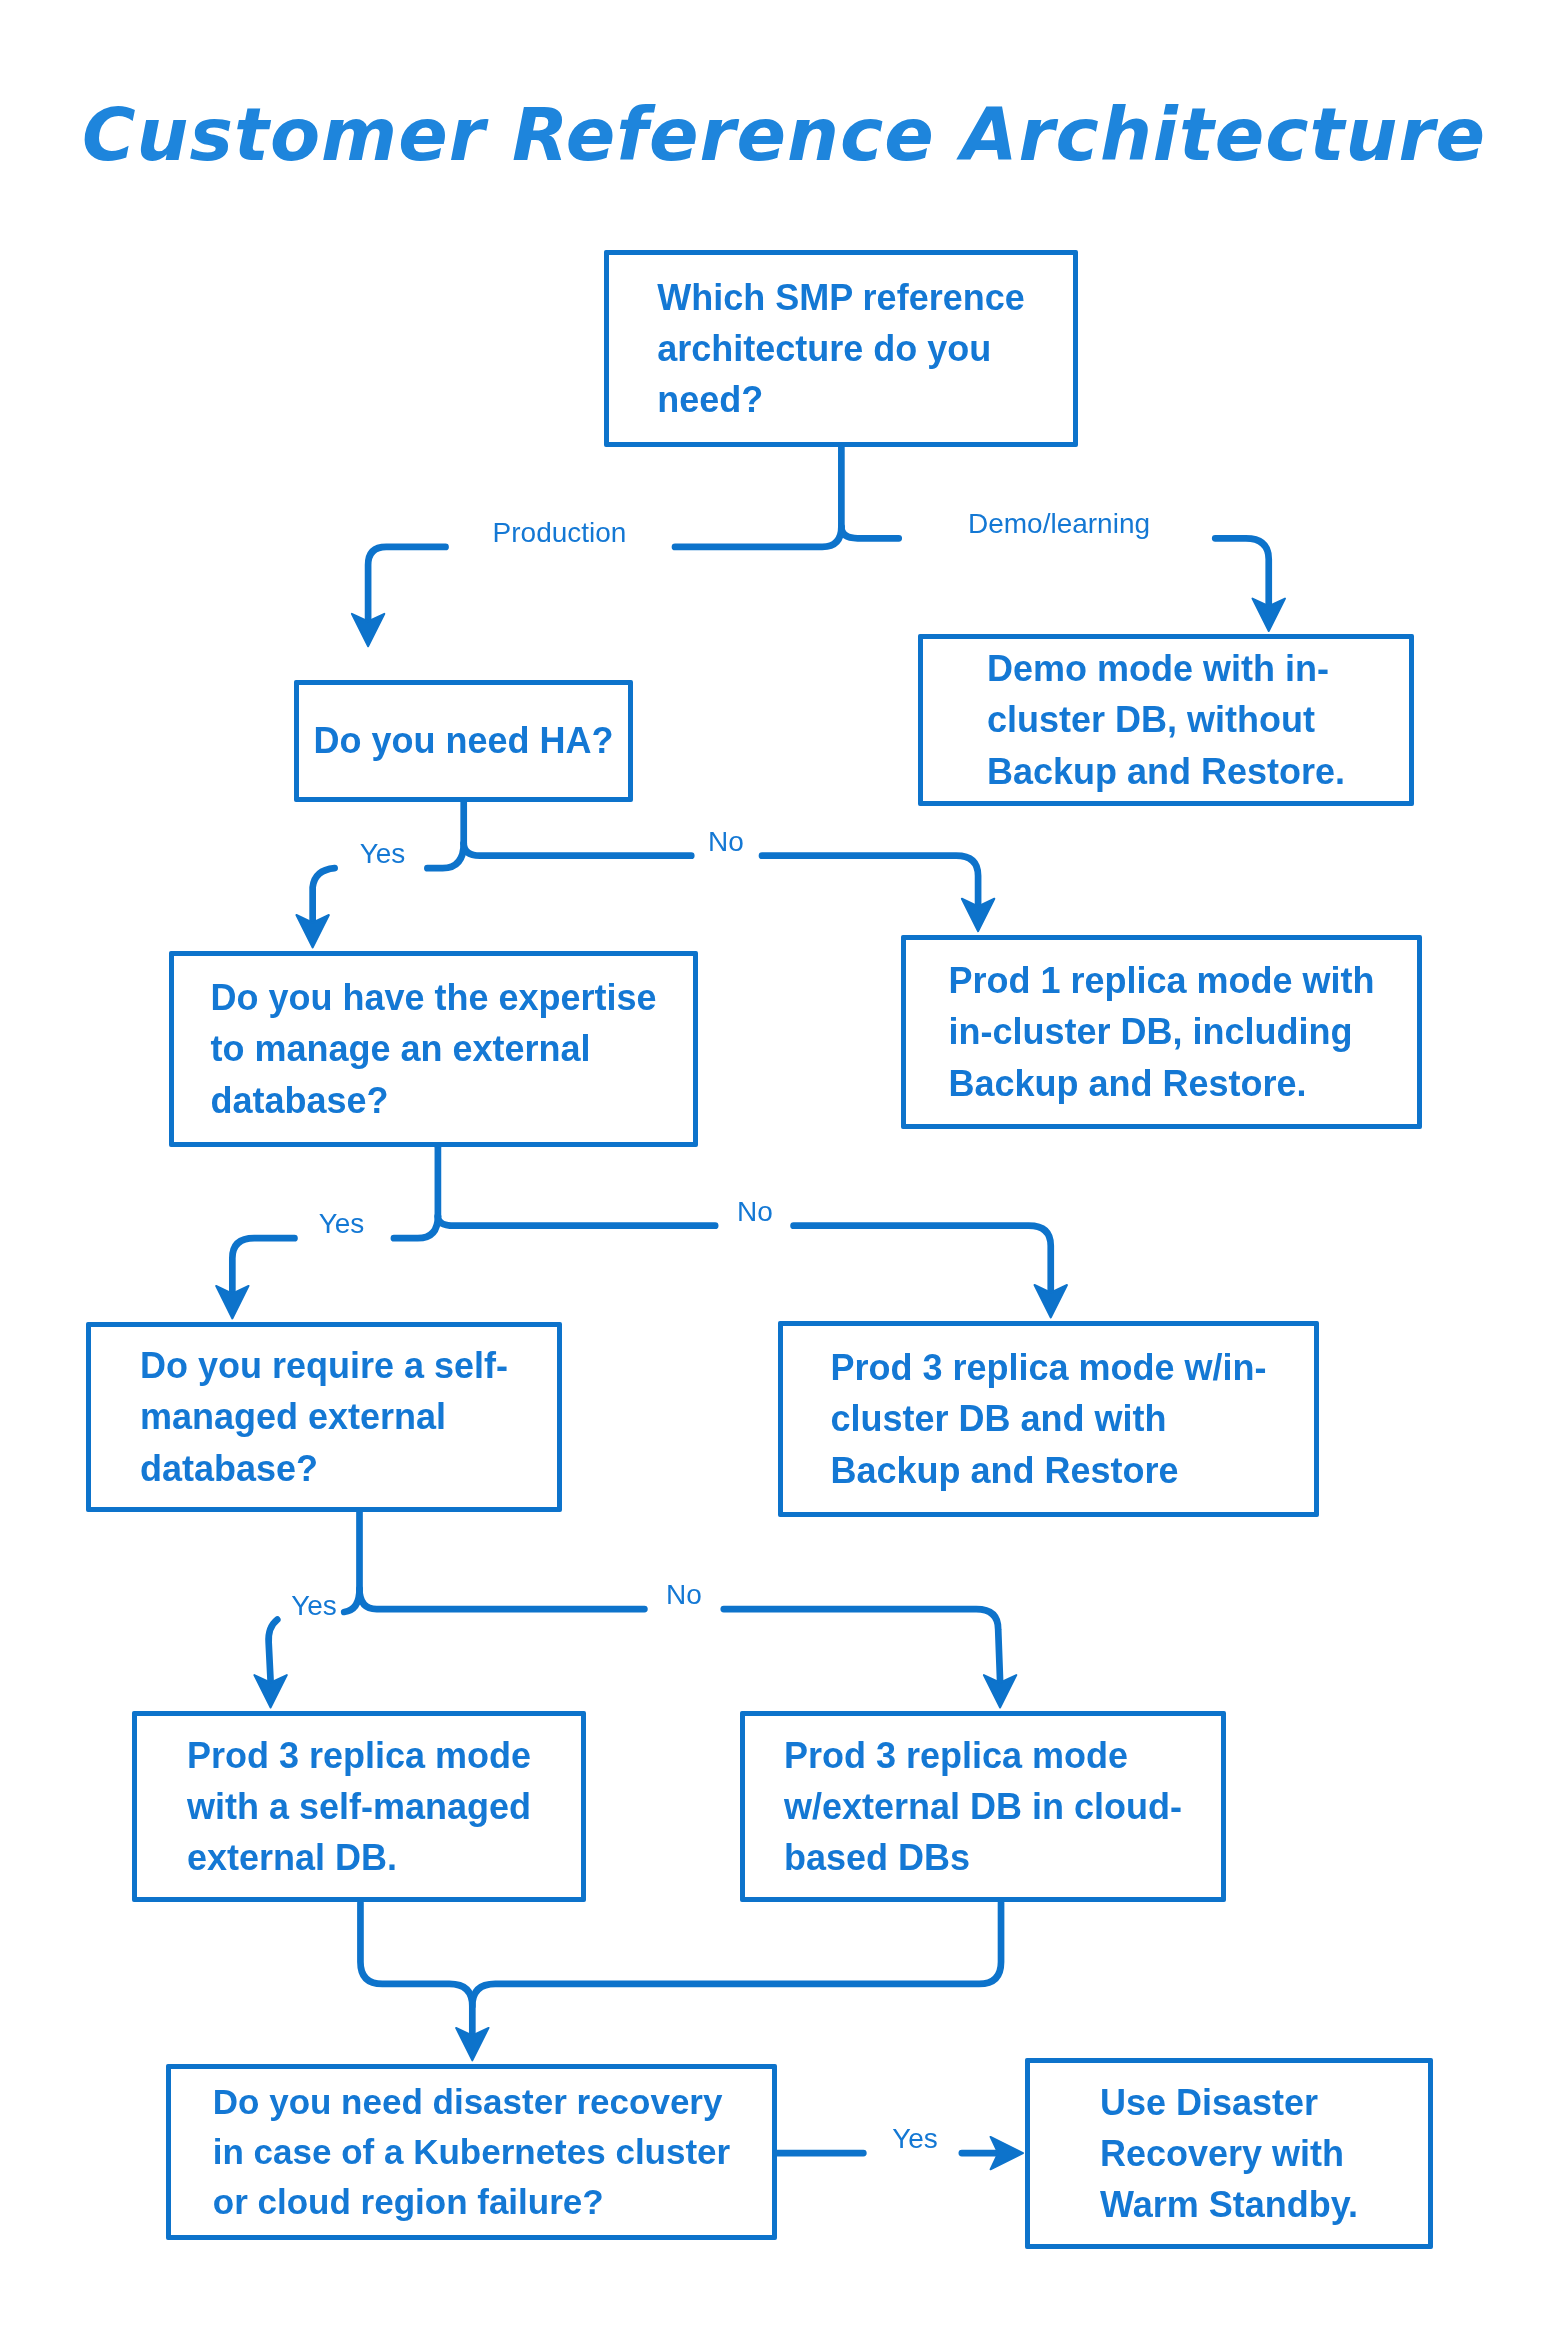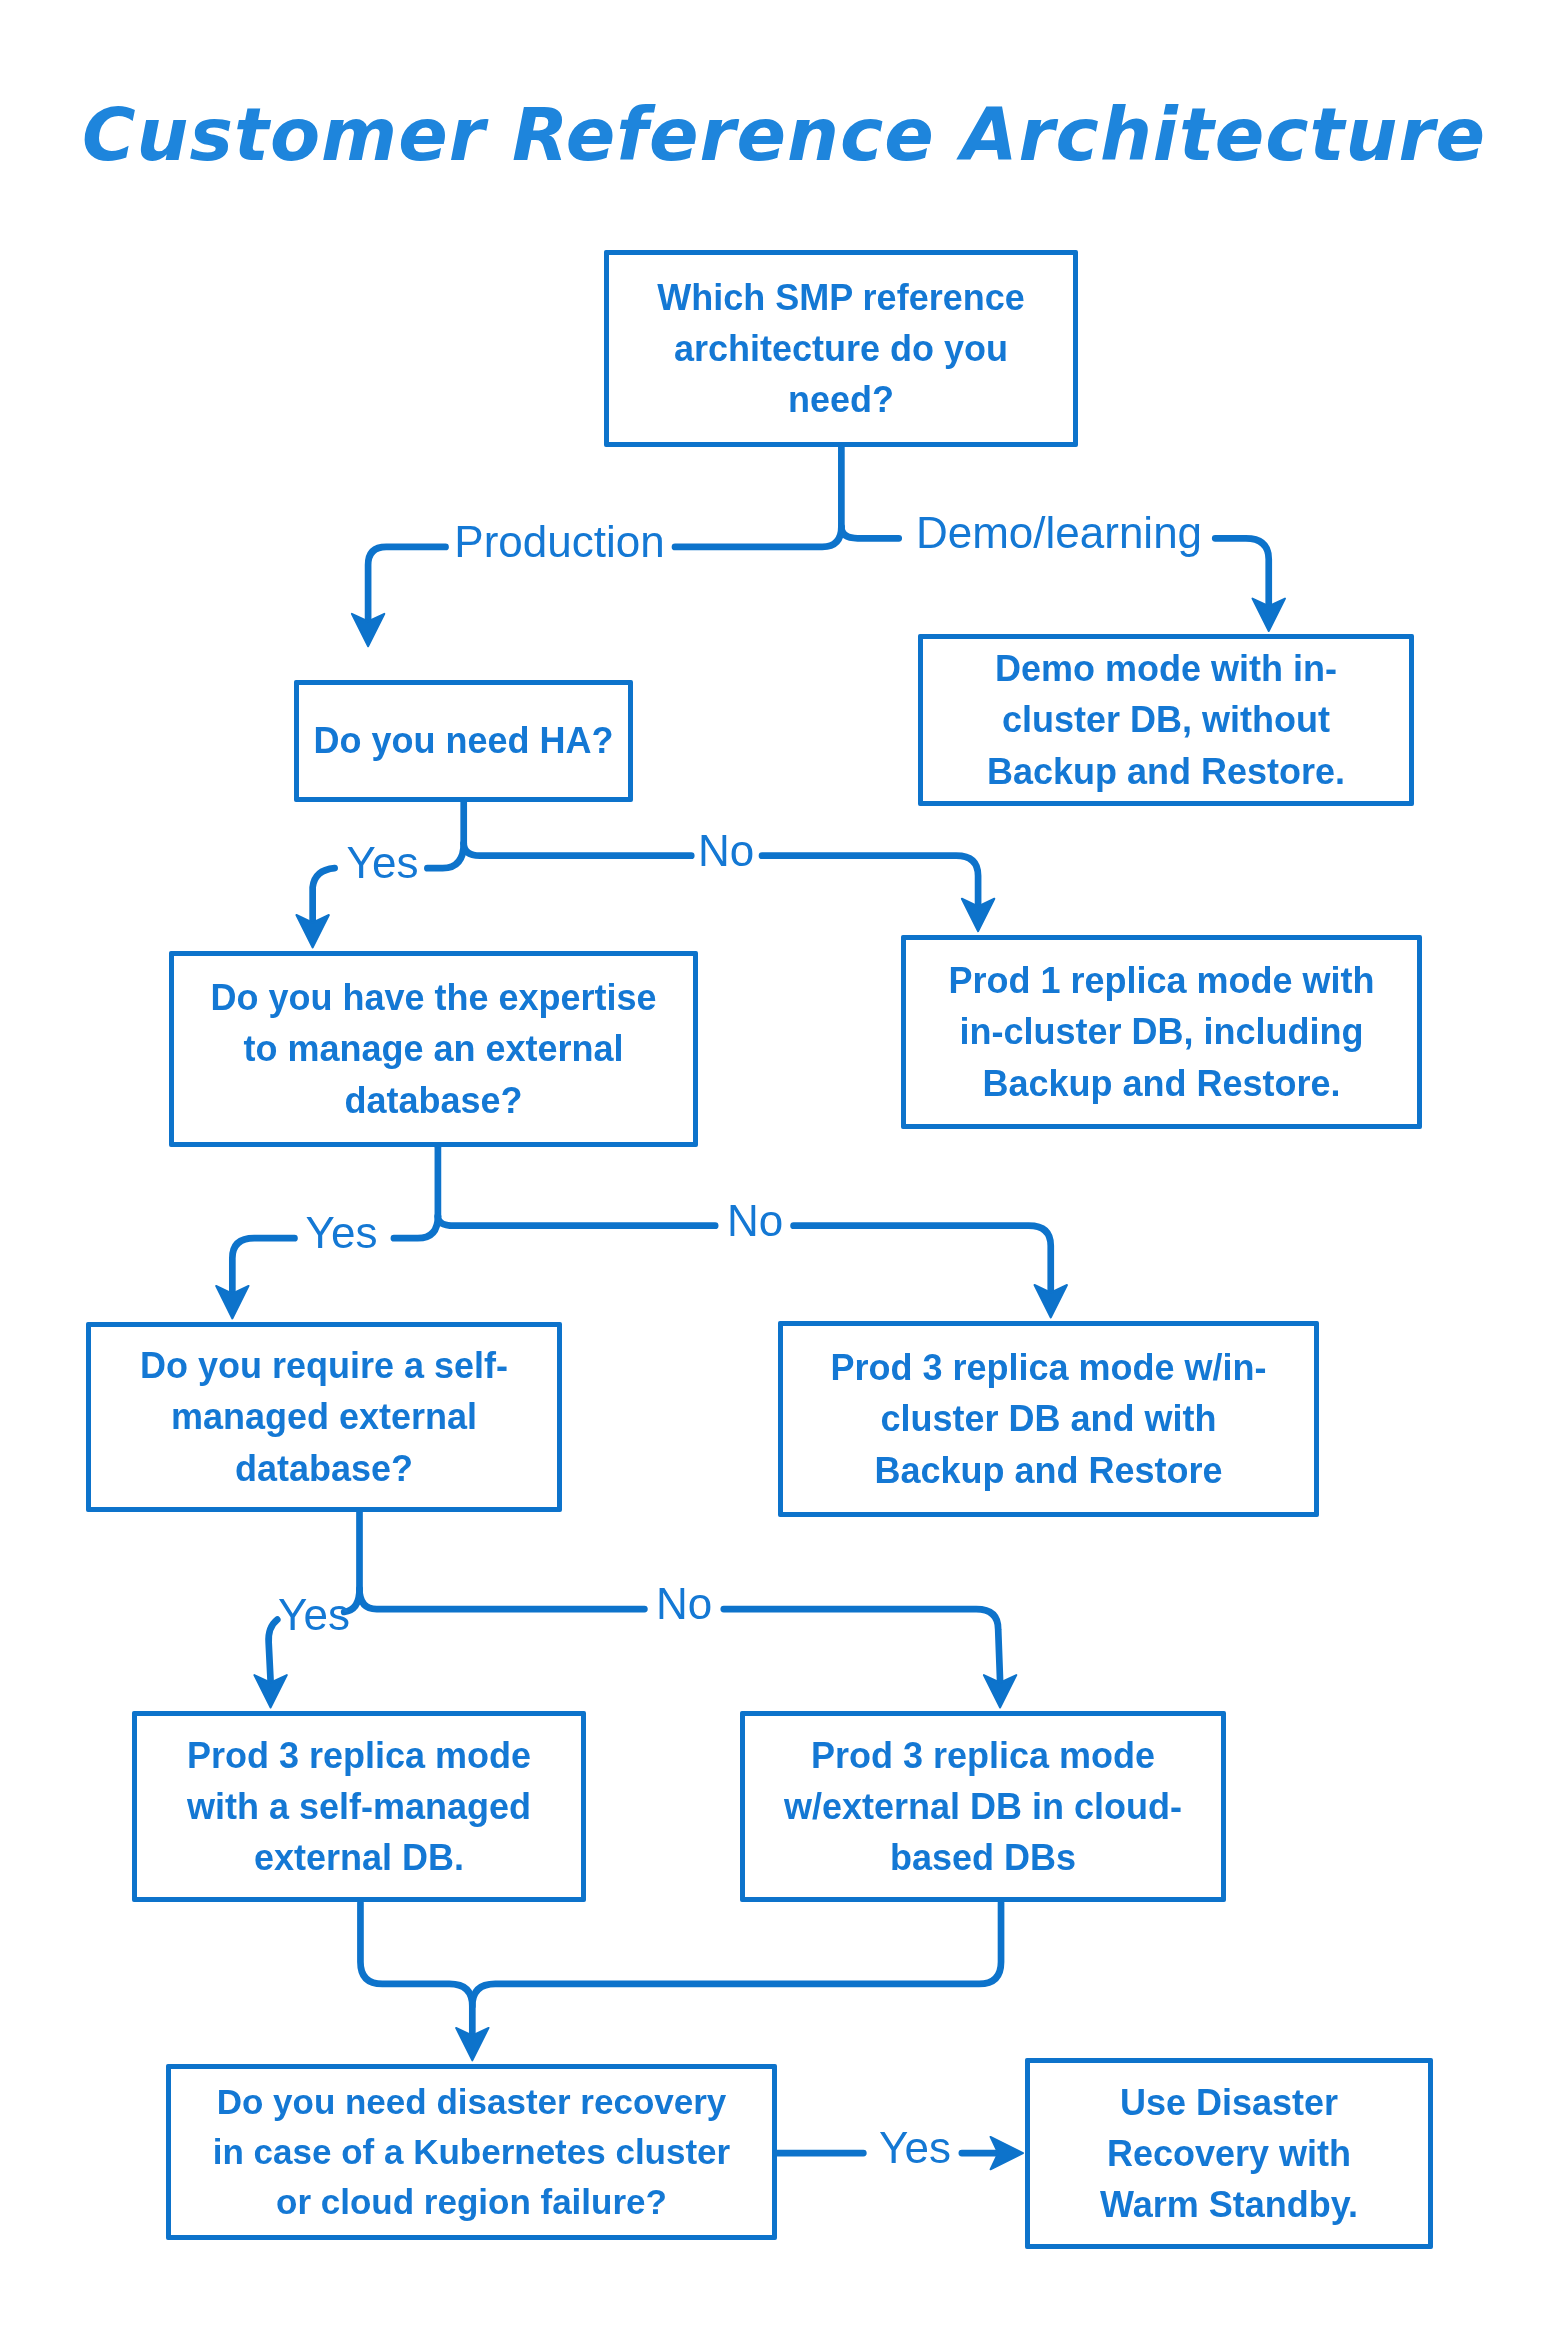--- a/index.html
+++ b/index.html
@@ -24,33 +24,32 @@
     font-family:"DejaVu Sans",sans-serif;
     font-style:italic;font-weight:bold;
     font-size:73px;letter-spacing:1px;
     color:var(--title);
     margin-top:23px;
   }
   .node{
     position:absolute;
     box-sizing:border-box;
     display:flex;align-items:center;justify-content:center;
-    text-align:center;
     border:5.7px solid var(--line);
     background:#ffffff;
     color:var(--text);
     font-weight:bold;
     font-size:36px;line-height:1.42;
     white-space:pre-line;
     border-radius:1.9px;
   }
   .edge-label{
     position:absolute;
     color:var(--text);
-    font-size:44px;font-weight:400;
+    font-size:28px;font-weight:400;
     text-align:center;
     line-height:1.1;
   }
 </style>
 </head>
 <body>
 
 <div id="canvas">
 
   <svg id="edges" viewBox="0 0 1640 2437" xmlns="http://www.w3.org/2000/svg">

